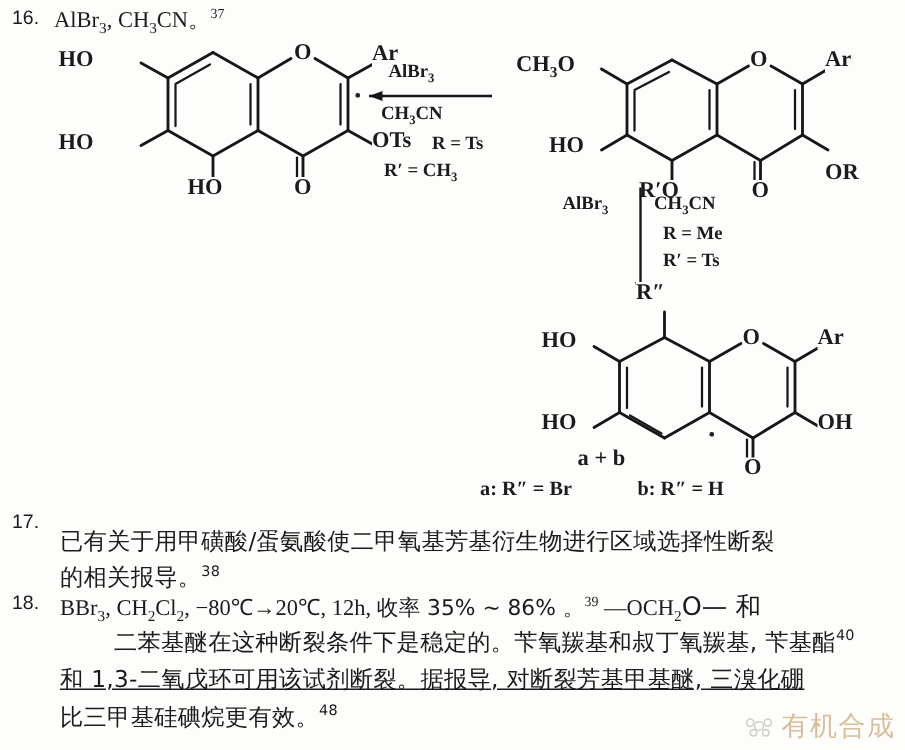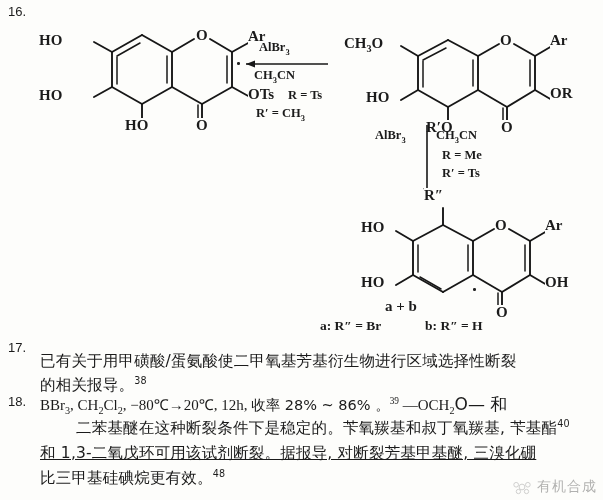--- a/index.html
+++ b/index.html
@@ -30,31 +30,34 @@
   .cond{position:absolute;font-family:"Liberation Serif",serif;font-size:12.5px;white-space:nowrap;}
   .cond.b{font-weight:600;}
 
   svg{overflow:visible;display:block;}
   .bond{stroke:#171717;stroke-width:1.9;fill:none;stroke-linecap:round;}
   .bond.thin{stroke-width:1.5;}
   .arrowline{stroke:#171717;stroke-width:1.6;fill:none;}
 
   
   #wm{position:absolute;right:6px;bottom:4px;opacity:.40;display:flex;align-items:center;gap:4px;}
-  #wm .wtext{font-family:"DejaVu Sans",sans-serif;font-size:14px;color:#404040;letter-spacing:1px;}
+  #wm .wtext{font-family:"DejaVu Sans",sans-serif;font-size:18px;color:#a16207;letter-spacing:1px;}
   #wm .wlogo{width:22px;height:18px;}
 
   .dotmark{position:absolute;width:2.5px;height:2.5px;background:#222;border-radius:50%;}
 </style>
 </head>
 <body>
 
 <div id="page">
 
   <div class="txt entry-no" style="left:8px;top:4px;">16.</div>
+  <div class="txt line-mix" style="left:36px;top:4px;">
+    <span>AlBr</span><sub>3</sub><span>, CH</span><sub>3</sub><span>CN</span><span>。</span><sup>37</sup>
+  </div>
 
   <div class="mol" style="left:72px;top:30px;width:175px;height:110px;">
     <svg width="175" height="110" viewBox="0 0 175 110">
 
       <path class="bond" d="M40,22 L70,5"></path>
       <path class="bond" d="M70,5 L100,22"></path>
       <path class="bond" d="M100,22 L100,57"></path>
       <path class="bond" d="M100,57 L70,74"></path>
       <path class="bond" d="M70,74 L40,57"></path>
       <path class="bond" d="M40,57 L40,22"></path>
@@ -132,21 +135,21 @@
       <path class="bond" d="M18,50 L1,60"></path>
       <path class="bond" d="M48,67 L48,84"></path>
       <path class="bond" d="M135,16 L152,6"></path>
       <path class="bond" d="M135,50 L152,60"></path>
     </svg>
     <div class="lbl" style="left:-56px;top:-4px;">CH<sub>3</sub>O</div>
     <div class="lbl" style="left:-34px;top:50px;">HO</div>
     <div class="lbl" style="left:26px;top:80px;">R′O</div>
     <div class="lbl" style="left:100px;top:-7px;">O</div>
     <div class="lbl" style="left:150px;top:-7px;">Ar</div>
-    <div class="lbl" style="left:150px;top:46px;">OR</div>
+    <div class="lbl" style="left:150px;top:68px;">OR</div>
     <div class="lbl" style="left:101px;top:80px;">O</div>
   </div>
 
   <div class="mol" style="left:380px;top:125px;width:140px;height:80px;">
     <svg width="14" height="74" style="position:absolute;left:40px;top:0;">
       <path class="arrowline" d="M7,0 L7,68"></path>
       <path d="M7,74 L3.4,63 L10.6,63 Z" fill="#171717"></path>
     </svg>
     <div class="cond b" style="left:-5px;top:3px;">
       <span>AlBr</span><sub>3</sub>
@@ -200,21 +203,21 @@
   <div class="txt" style="left:425px;top:318px;font-size:13.5px;font-weight:600;font-family:'Liberation Serif',serif;">b:  R″ = H</div>
 
   <div class="txt entry-no" style="left:8px;top:340px;">17.</div>
   <div class="txt line-cn" style="left:40px;top:351px;">已有关于用甲磺酸/蛋氨酸使二甲氧基芳基衍生物进行区域选择性断裂</div>
   <div class="txt line-cn" style="left:40px;top:375px;">
     <span>的相关报导。</span><sup>38</sup>
   </div>
 
   <div class="txt entry-no" style="left:8px;top:394px;">18.</div>
   <div class="txt line-mix" style="left:40px;top:393px;">
-    <span>BBr</span><sub>3</sub><span>, CH</span><sub>2</sub><span>Cl</span><sub>2</sub><span>, −80℃→20℃, 12h, </span><span class="cn" style="font-size:14.5px;">收率 28% ~ 86% 。</span><sup>39</sup><span> —OCH</span><sub>2</sub><span class="cn" style="font-size:17px;">O— 和</span>
+    <span>BBr</span><sub>3</sub><span>, CH</span><sub>2</sub><span>Cl</span><sub>2</sub><span>, −80℃→20℃, 12h, </span><span class="cn" style="font-size:14.5px;">收率 35% ~ 86% 。</span><sup>39</sup><span> —OCH</span><sub>2</sub><span class="cn" style="font-size:17px;">O— 和</span>
   </div>
   <div class="txt line-cn" style="left:40px;top:418px;margin-left:36px;">
     <span>二苯基醚在这种断裂条件下是稳定的。苄氧羰基和叔丁氧羰基, 苄基酯</span><sup>40</sup>
   </div>
   <div class="txt line-cn" style="left:40px;top:443px;text-decoration:underline;">和 1,3-二氧戊环可用该试剂断裂。据报导, 对断裂芳基甲基醚, 三溴化硼</div>
   <div class="txt line-cn" style="left:40px;top:468px;">
     <span>比三甲基硅碘烷更有效。</span><sup>48</sup>
   </div>
 
   <div id="wm">

